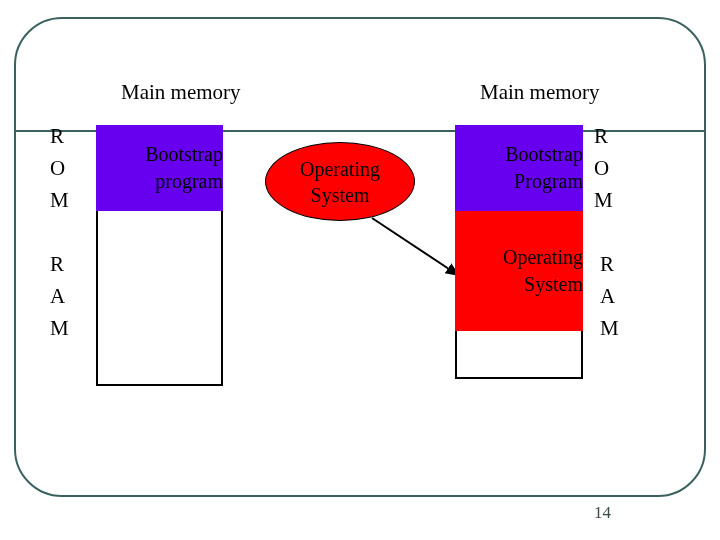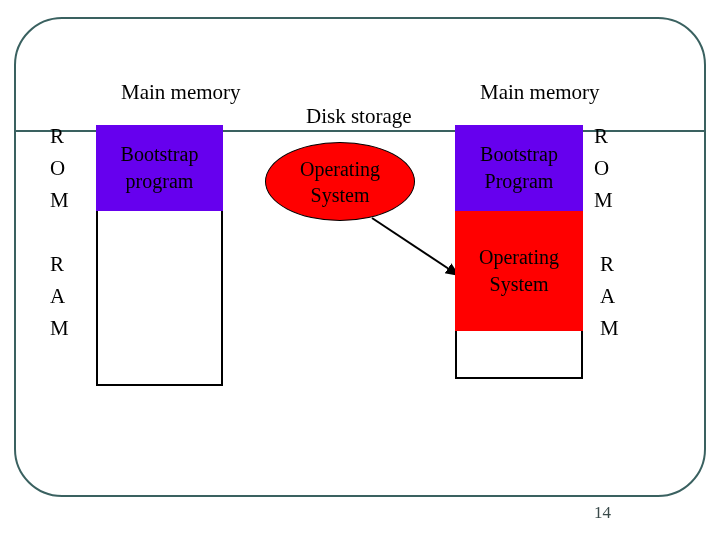--- a/index.html
+++ b/index.html
@@ -62,21 +62,21 @@
   }
   #mem-box-left  { left: 96px;  top: 125px; width: 127px; height: 261px; }
   #mem-box-right { left: 455px; top: 125px; width: 128px; height: 254px; }
 
   
   .mem-seg {
     position: absolute;
     box-sizing: border-box;
     display: flex;
     flex-direction: column;
-    align-items: center;
+    align-items: flex-end;
     justify-content: center;
     font-size: 20px;
     line-height: 27px;
     text-align: center;
     color: #000000;
   }
   .seg-rom { background: #6600ee; }
   .seg-ram { background: #ff0000; }
 
   #seg-left-bootstrap  { left: 96px;  top: 125px; width: 127px; height: 86px; }
@@ -142,21 +142,20 @@
 <body>
 
 <div id="slide">
 
   <div id="slide-frame"></div>
 
   <div class="divider-line"></div>
 
   <div class="caption" id="caption-main-memory-left">Main memory</div>
 
-  <div class="caption" id="caption-disk-storage">Disk storage</div>
 
   <div class="caption" id="caption-main-memory-right">Main memory</div>
 
   <div class="mem-box" id="mem-box-left"></div>
   <div class="mem-seg seg-rom" id="seg-left-bootstrap">
     <span>Bootstrap</span>
     <span>program</span>
   </div>
 
   <div class="side-label" id="label-rom-left">R

